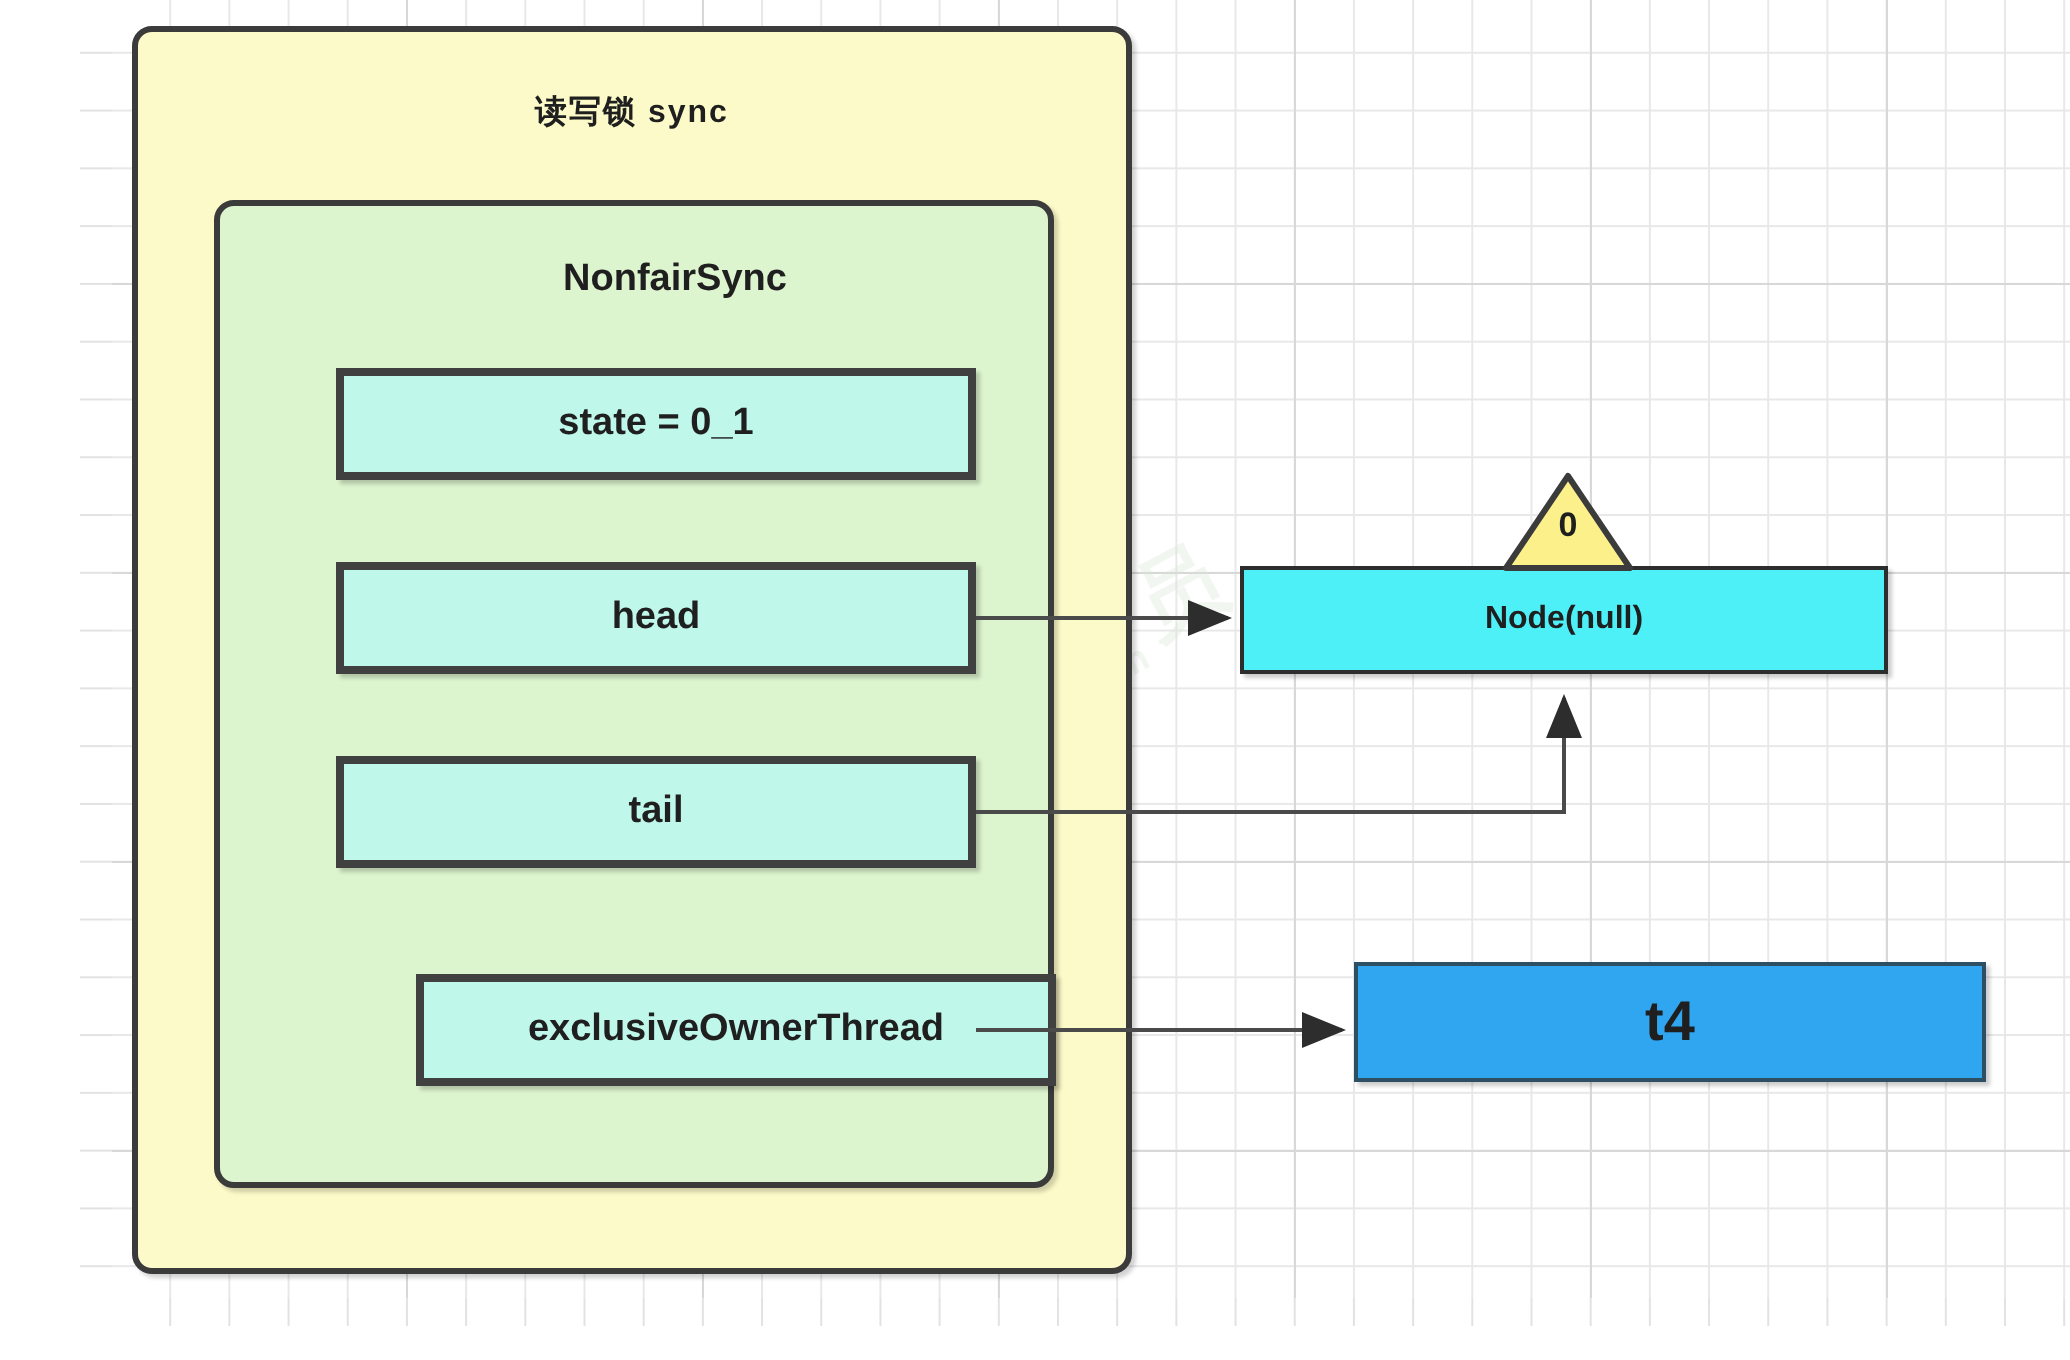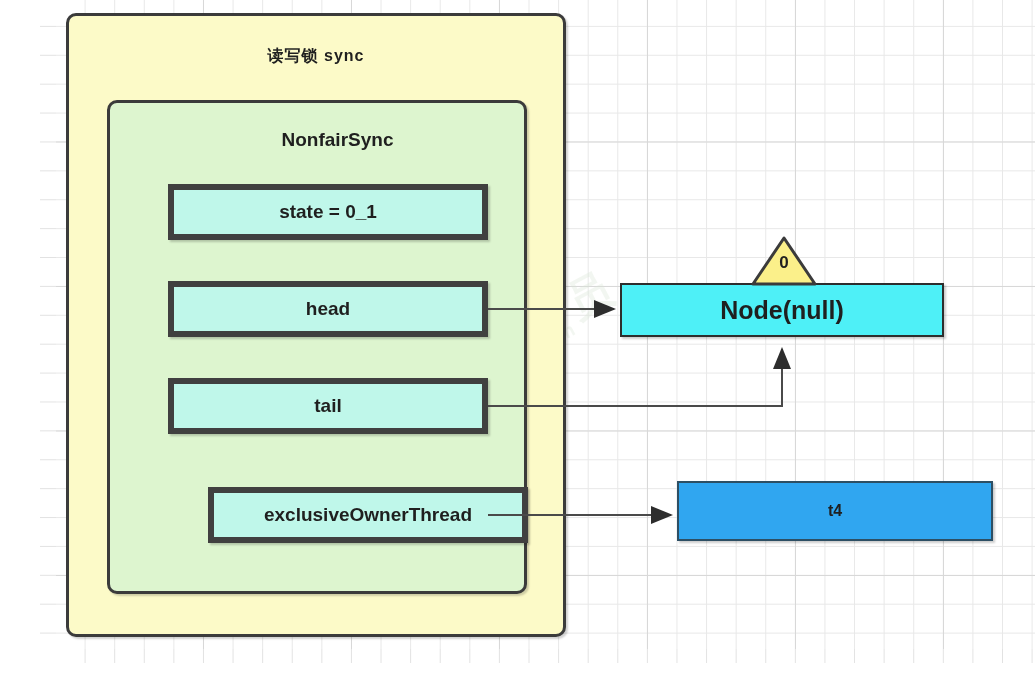--- a/index.html
+++ b/index.html
@@ -146,47 +146,47 @@
   .inner-title {
     margin-top: 26px;
     font-size: 19px;
     margin-left: 41px;
   }
   .field {
     left: 168px;
     width: 320px;
     height: 56px;
     background: #bff7ea;
-    border: 6px solid #404040;
+    border: 4px solid #404040;
     font-size: 19px;
     box-shadow: 2px 2px 2px rgba(0,0,0,0.2);
   }
   .field-state { top: 184px; }
   .field-head  { top: 281px; }
   .field-tail  { top: 378px; }
   .field-owner { top: 487px; margin-left: 40px; }
 
   .node-box {
     left: 620px;
     top: 283px;
     width: 324px;
     height: 54px;
     background: #4ef0f7;
     border: 2px solid #2d2d2d;
-    font-size: 25px;
+    font-size: 16px;
     box-shadow: 2px 2px 2px rgba(0,0,0,0.2);
   }
   .thread-box {
     left: 677px;
     top: 481px;
     width: 316px;
     height: 60px;
     background: #30a6f0;
     border: 2px solid #2d4f64;
-    font-size: 16px;
+    font-size: 28px;
     box-shadow: 2px 2px 2px rgba(0,0,0,0.2);
   }
 
   
   .tri-wrap {
     position: absolute;
     left: 751px;
     top: 236px;
     width: 66px;
     height: 50px;

